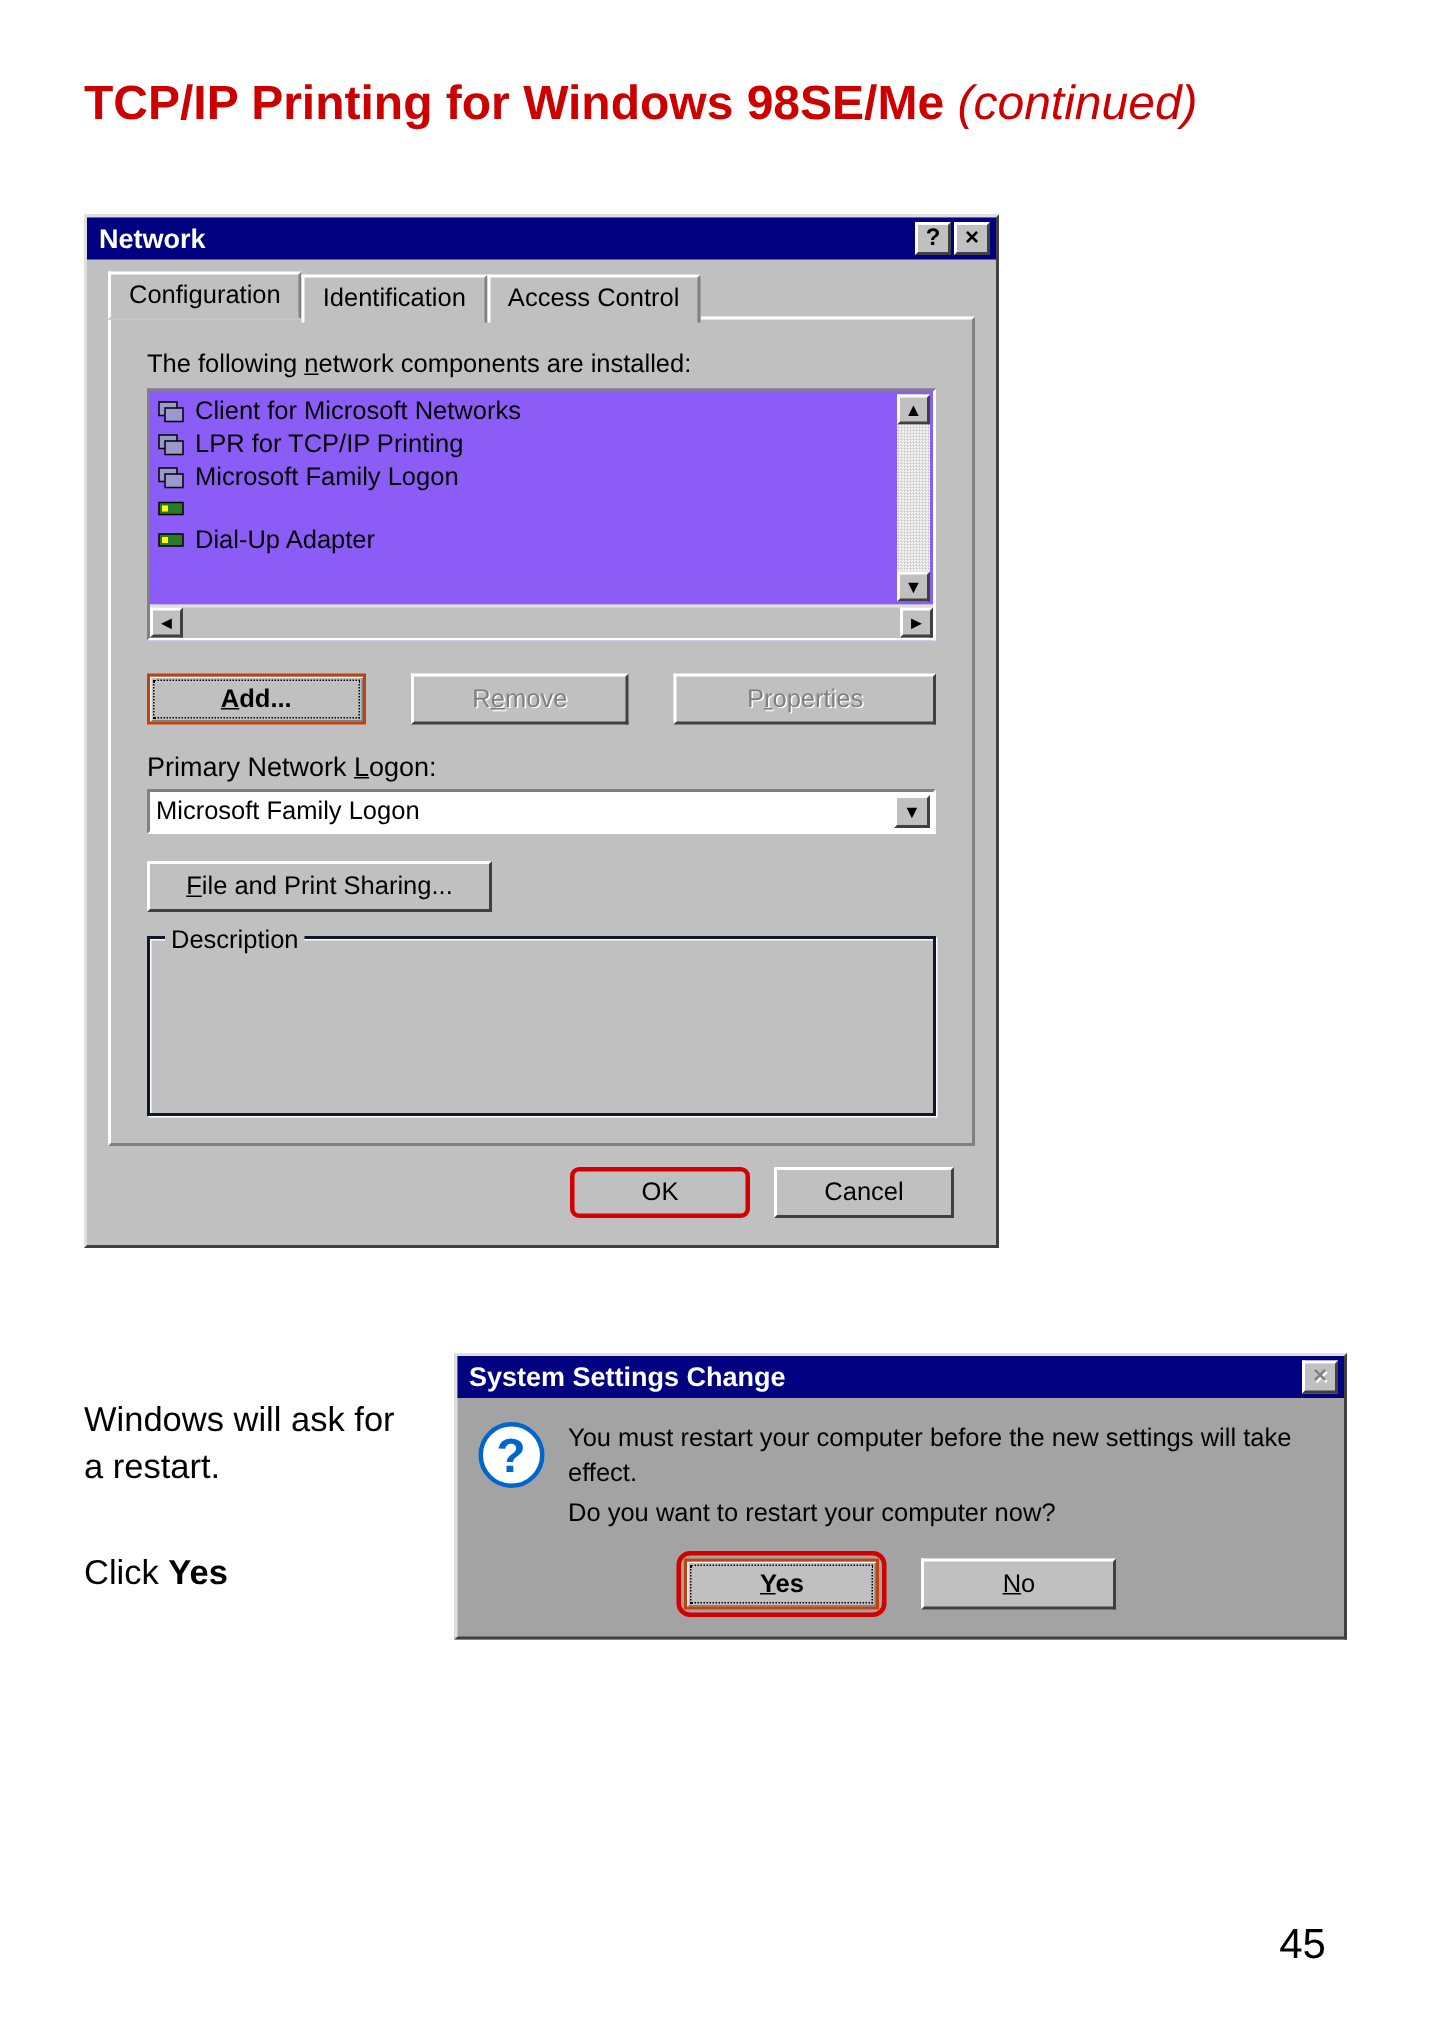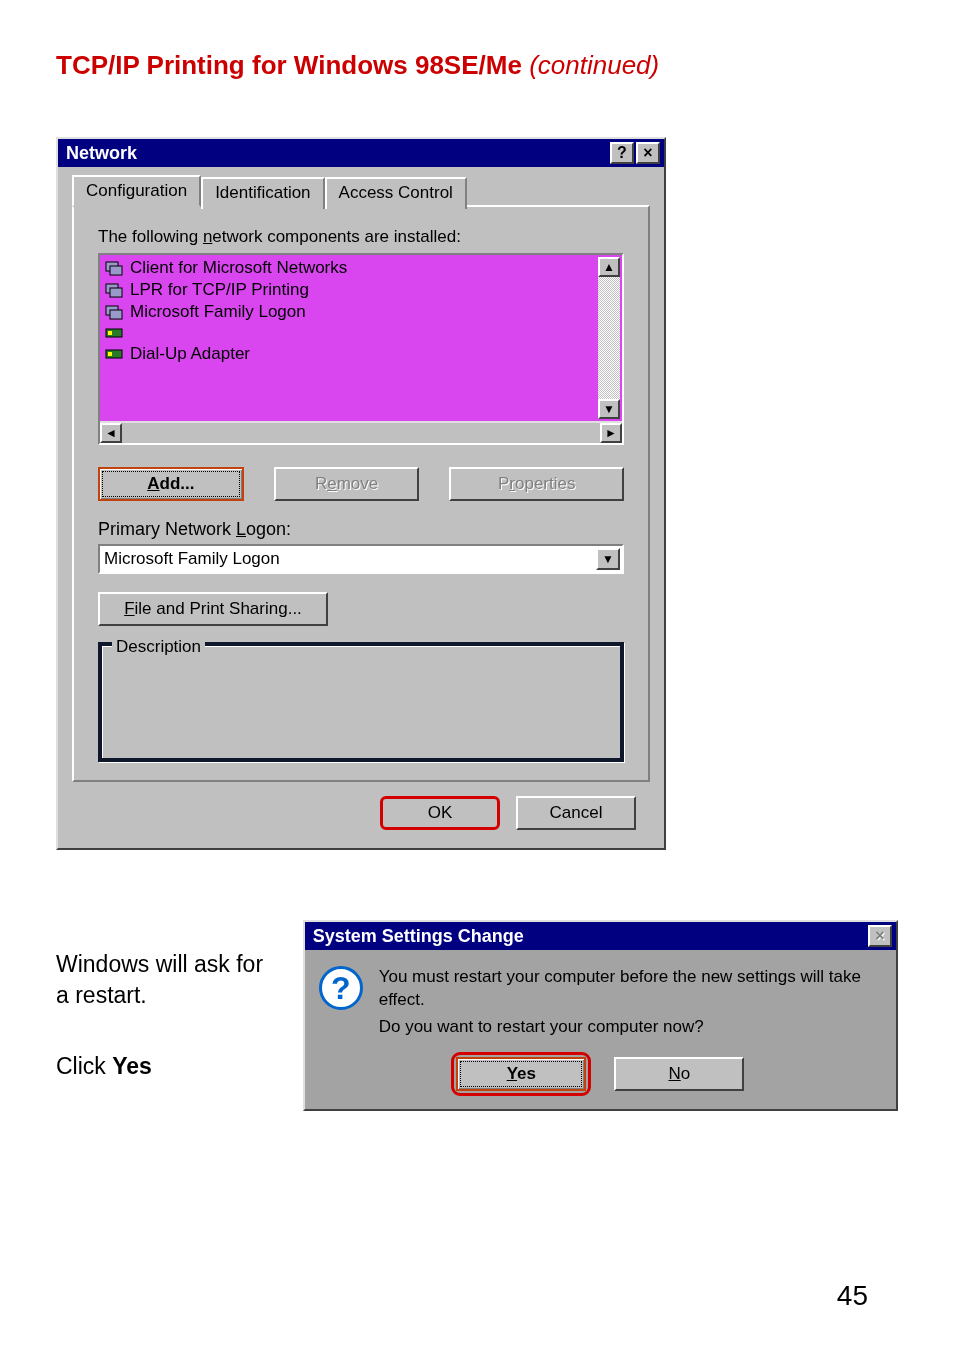--- a/index.html
+++ b/index.html
@@ -6,21 +6,21 @@
   body {
     margin: 0;
     padding: 50px 56px;
     font-family: Arial, sans-serif;
     background: #fff;
     width: 954px;
     height: 1352px;
     position: relative;
   }
   .section-title {
-    font-size: 26px;
+    font-size: 32px;
     margin-bottom: 56px;
     white-space: nowrap;
   }
   .title-red { color: #cc0000; font-weight: bold; }
   .title-red-italic { color: #cc0000; font-style: italic; }
 
   .two-col {
     display: flex;
     align-items: flex-end;
     gap: 32px;
@@ -83,22 +83,22 @@
     border: 2px solid;
     border-top-color:#fff; border-left-color:#fff;
     border-right-color:#808080; border-bottom-color:#808080;
     background:#c0c0c0;
     padding: 20px 24px 18px 24px;
     position:relative; z-index:1;
   }
   .instr { font-size:17px; margin-bottom:6px; }
   .listbox {
     width: 100%;
-    height: 192px;
-    background:#d946ef;
+    height: 168px;
+    background:#8b5cf6;
     border:2px solid;
     border-top-color:#808080; border-left-color:#808080;
     border-right-color:#fff; border-bottom-color:#fff;
     position:relative;
     display:flex;
     flex-direction:column;
   }
   .list-inner { flex:1; overflow:hidden; padding:2px; }
   .list-item { display:flex; align-items:center; gap:6px; font-size:17px; padding:1px 2px; }
   .ico { width:20px; height:18px; display:flex; align-items:center; justify-content:center; }
@@ -158,21 +158,21 @@
     font-size:17px; position:relative;
   }
   .combo .dd {
     position:absolute; right:2px; top:2px; bottom:2px; width:24px;
     background:#c0c0c0;
     border:2px solid;border-top-color:#fff;border-left-color:#fff;
     border-right-color:#404040;border-bottom-color:#404040;
     display:flex;align-items:center;justify-content:center;font-size:12px;
   }
   .groupbox {
-    border:4px solid #0f172a;
+    border:2px solid #0f172a;
     box-shadow: 1px 1px 0 #fff inset, 1px 1px 0 #fff;
     padding:8px 10px 50px 10px;
     margin-top:16px;
     min-height:120px;
   }
   .groupbox-title { position:relative; top:-18px; background:#c0c0c0; display:inline-block; padding:0 4px; font-size:17px; }
 
   .dlg-btn-row { display:flex; justify-content:flex-end; gap:16px; padding:14px 14px 0 0; }
   .dlg-btn-row .w98btn { width:120px; }
   .ok-highlight { border:3px solid #d40000 !important; border-radius:6px; }
@@ -192,21 +192,21 @@
     color:#0066cc; font-size:32px; font-weight:bold;
     display:flex;align-items:center;justify-content:center;
     flex-shrink:0;
   }
   .msg-text { font-size:17px; line-height:1.35; }
   .msg-text .q { margin-top:4px; }
   .msg-btns { display:flex; justify-content:center; gap:28px; padding:0 0 18px 0; }
   .msg-btns .w98btn { width:130px; }
   .yes-highlight { outline:3px solid #d40000; outline-offset:2px; border-radius:4px; }
 
-  .page-num { position:absolute; bottom:40px; right:86px; font-size:28px; }
+  .page-num { position:absolute; bottom:40px; right:70px; font-size:28px; }
 </style>
 </head>
 <body>
 
 <div class="section-title">
   <span class="title-red">TCP/IP Printing for Windows 98SE/Me</span><span class="title-red-italic"> (continued)</span>
 </div>
 
 <div class="two-col">
 

